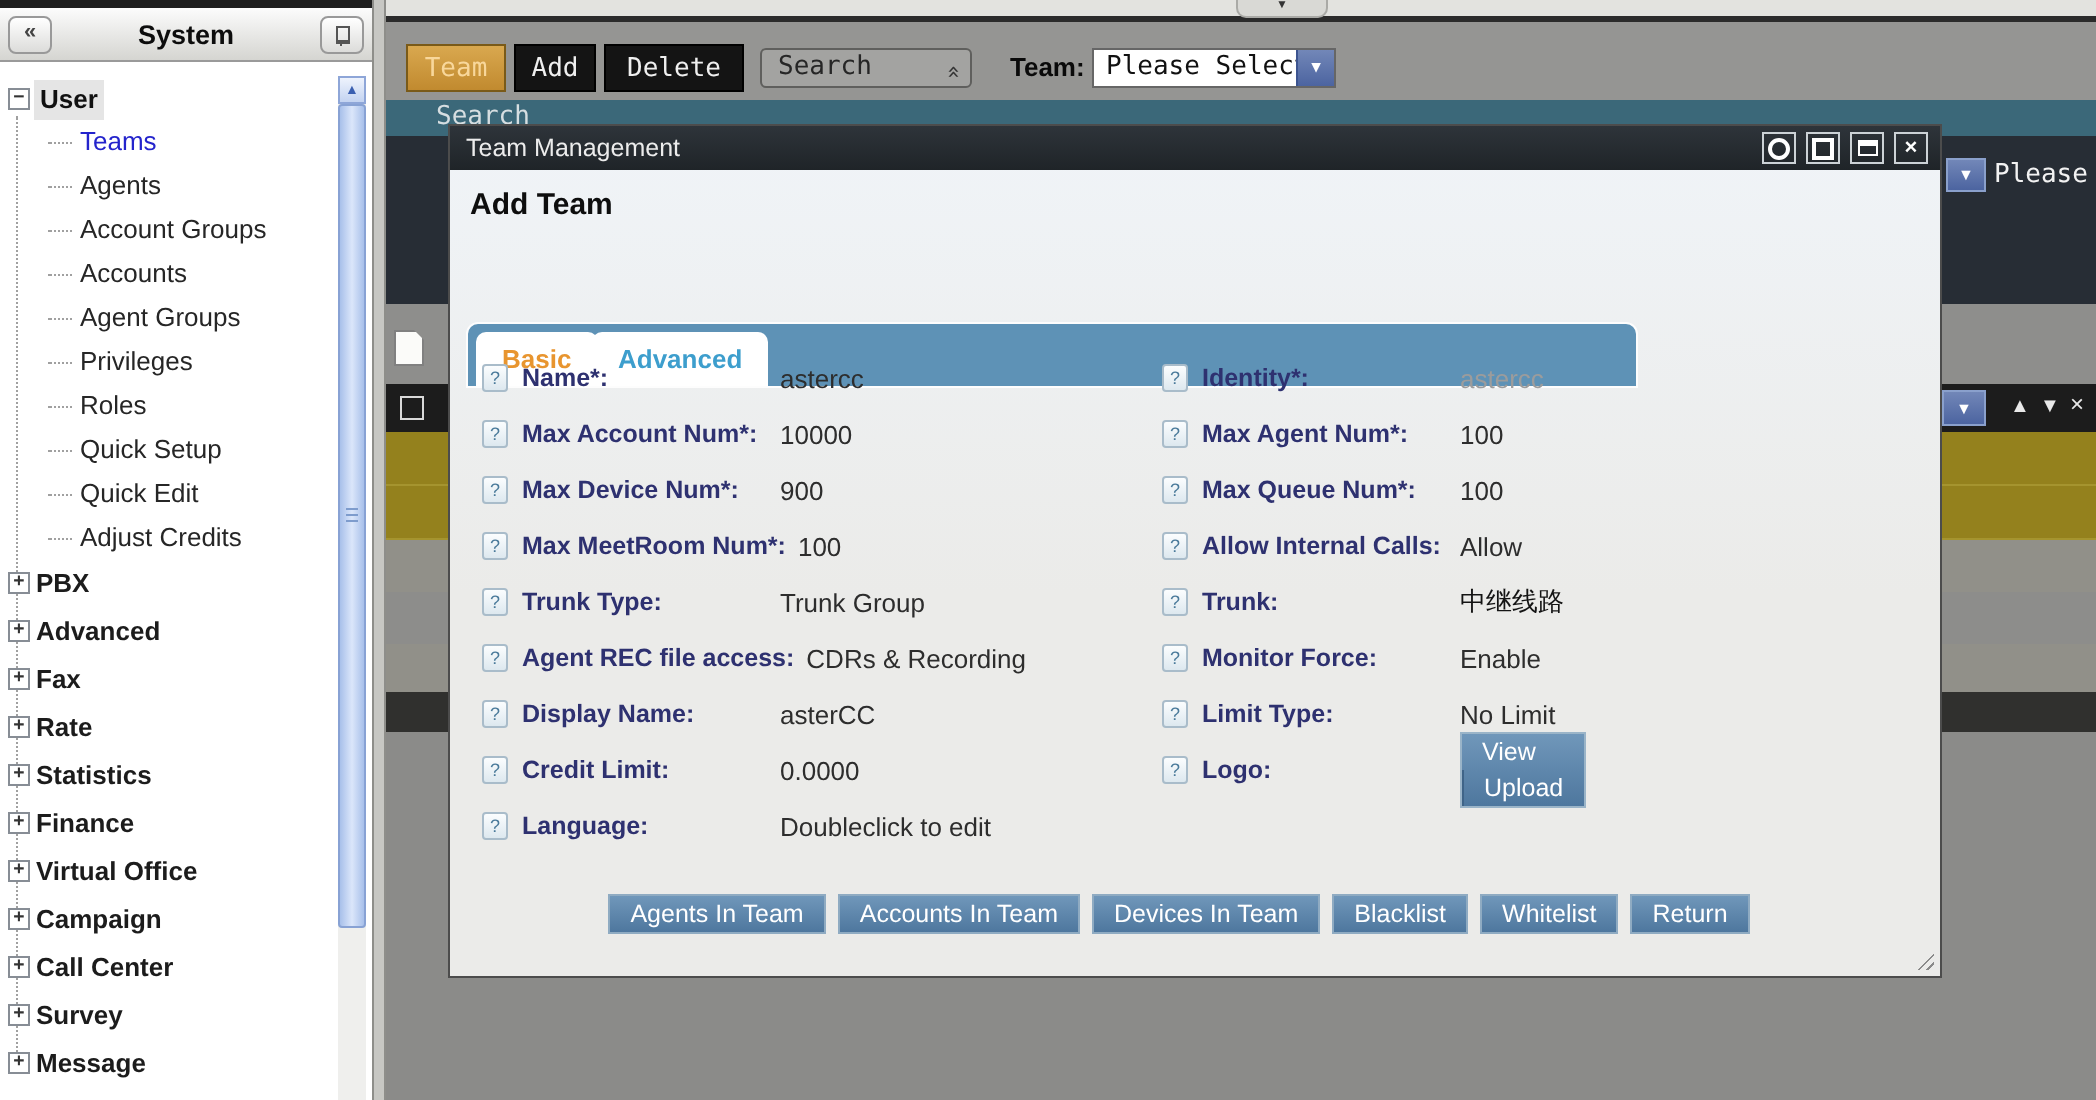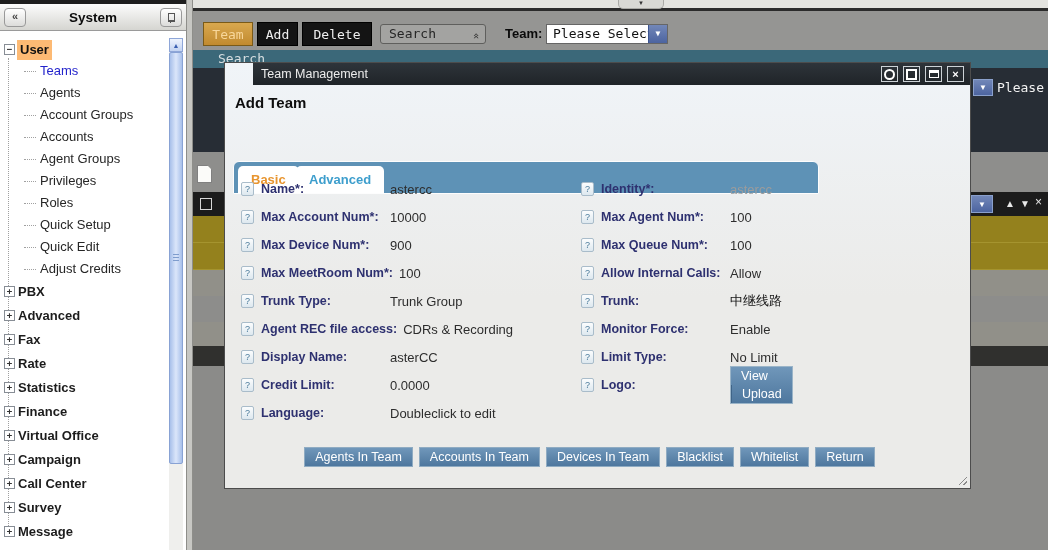--- a/index.html
+++ b/index.html
@@ -27,21 +27,21 @@
     line-height:15px;color:#444;font-weight:bold;}
   .sidebar-title{flex:1;text-align:center;font-weight:bold;font-size:13.5px;color:#0d0d0d;}
   .pin-btn{width:20px;height:17px;border:1px solid #999;border-radius:4px;
     background:linear-gradient(#ffffff,#dcdcda);display:flex;align-items:center;justify-content:center;}
   .pin-glyph{width:5px;height:6px;border:1px solid #555;border-bottom:2px solid #555;position:relative;}
   .pin-glyph::after{content:'';position:absolute;left:1px;top:6px;width:1px;height:3px;background:#555;}
 
   .tree{left:0;top:36px;right:20px;bottom:0;font-size:13px;color:#262626;}
   .tree::before{content:'';position:absolute;left:8px;top:18px;bottom:14px;border-left:1px dotted #a0a0a0;}
   .tree-root-row{position:relative;height:20px;line-height:20px;padding-left:17px;}
-  .root-label{display:inline-block;background:#fdba74;font-weight:bold;padding:0 3px;color:#111;}
+  .root-label{display:inline-block;background:#e5e5e5;font-weight:bold;padding:0 3px;color:#111;}
   .plusbox{position:absolute;left:4px;top:50%;margin-top:-6px;width:9px;height:9px;background:#fff;
     border:1px solid #878d95;font:bold 9px/8px "DejaVu Sans Mono",monospace;text-align:center;color:#333;z-index:2;}
   .tree-child{position:relative;height:22px;line-height:22px;padding-left:40px;white-space:nowrap;}
   .tree-child::before{content:'';position:absolute;left:24px;width:12px;top:11px;border-top:1px dotted #a0a0a0;}
   .tree-child.link{color:#2424cc;}
   .tree-top{position:relative;height:24px;line-height:24px;padding-left:18px;font-weight:bold;color:#1c1c1c;white-space:nowrap;}
 
   .sb{right:3px;top:34px;width:14px;bottom:0;background:#efefed;}
   .sb-up{height:14px;background:linear-gradient(#eef3fd,#c3d3f1);border:1px solid #8ea6d8;
     box-sizing:border-box;text-align:center;font-size:7px;line-height:13px;color:#3a5fb0;}
@@ -94,21 +94,21 @@
   .row{left:193px;right:0;height:26px;}
   .row.olive{background:#94811d;border-bottom:1px solid #a5942f;}
   .row.g1{background:#919089;}
   .row.g2{background:#8d8d8b;}
   .dark-band{left:193px;right:0;top:346px;height:20px;background:#30302e;}
 
   
   .dialog{left:224px;top:62px;width:747px;height:427px;z-index:10;
     background:linear-gradient(#f0f4f8,#ebebe9 55%);border:1px solid #4c4c4c;box-sizing:border-box;}
   .dlg-title{height:22px;background:linear-gradient(#2e343a,#1f2428);color:#ececec;
-    font-size:12.5px;line-height:22px;padding-left:8px;margin-left:28px;}
+    font-size:12.5px;line-height:22px;padding-left:8px;}
   .dlg-controls{position:absolute;right:6px;top:3px;display:flex;gap:5px;}
   .wbtn{width:17px;height:16px;border:1px solid #ccd2d6;display:flex;align-items:center;
     justify-content:center;box-sizing:border-box;background:transparent;color:#fff;}
   .ic-circle{width:7px;height:7px;border:2px solid #fff;border-radius:50%;}
   .ic-max{width:7px;height:7px;border:2px solid #fff;}
   .ic-restore{width:8px;height:4px;border:1px solid #fff;border-top:3px solid #fff;}
   .ic-close{font-size:11px;font-weight:bold;line-height:11px;}
   .dlg-heading{margin:9px 0 0 10px;font-size:15px;font-weight:bold;color:#0e0e0e;}
   .tabbar{position:absolute;left:8px;top:56px;width:586px;height:33px;background:#5e92b6;
     border:1px solid #fdfdfd;border-radius:6px 6px 0 0;box-sizing:border-box;margin-top:42px;}

